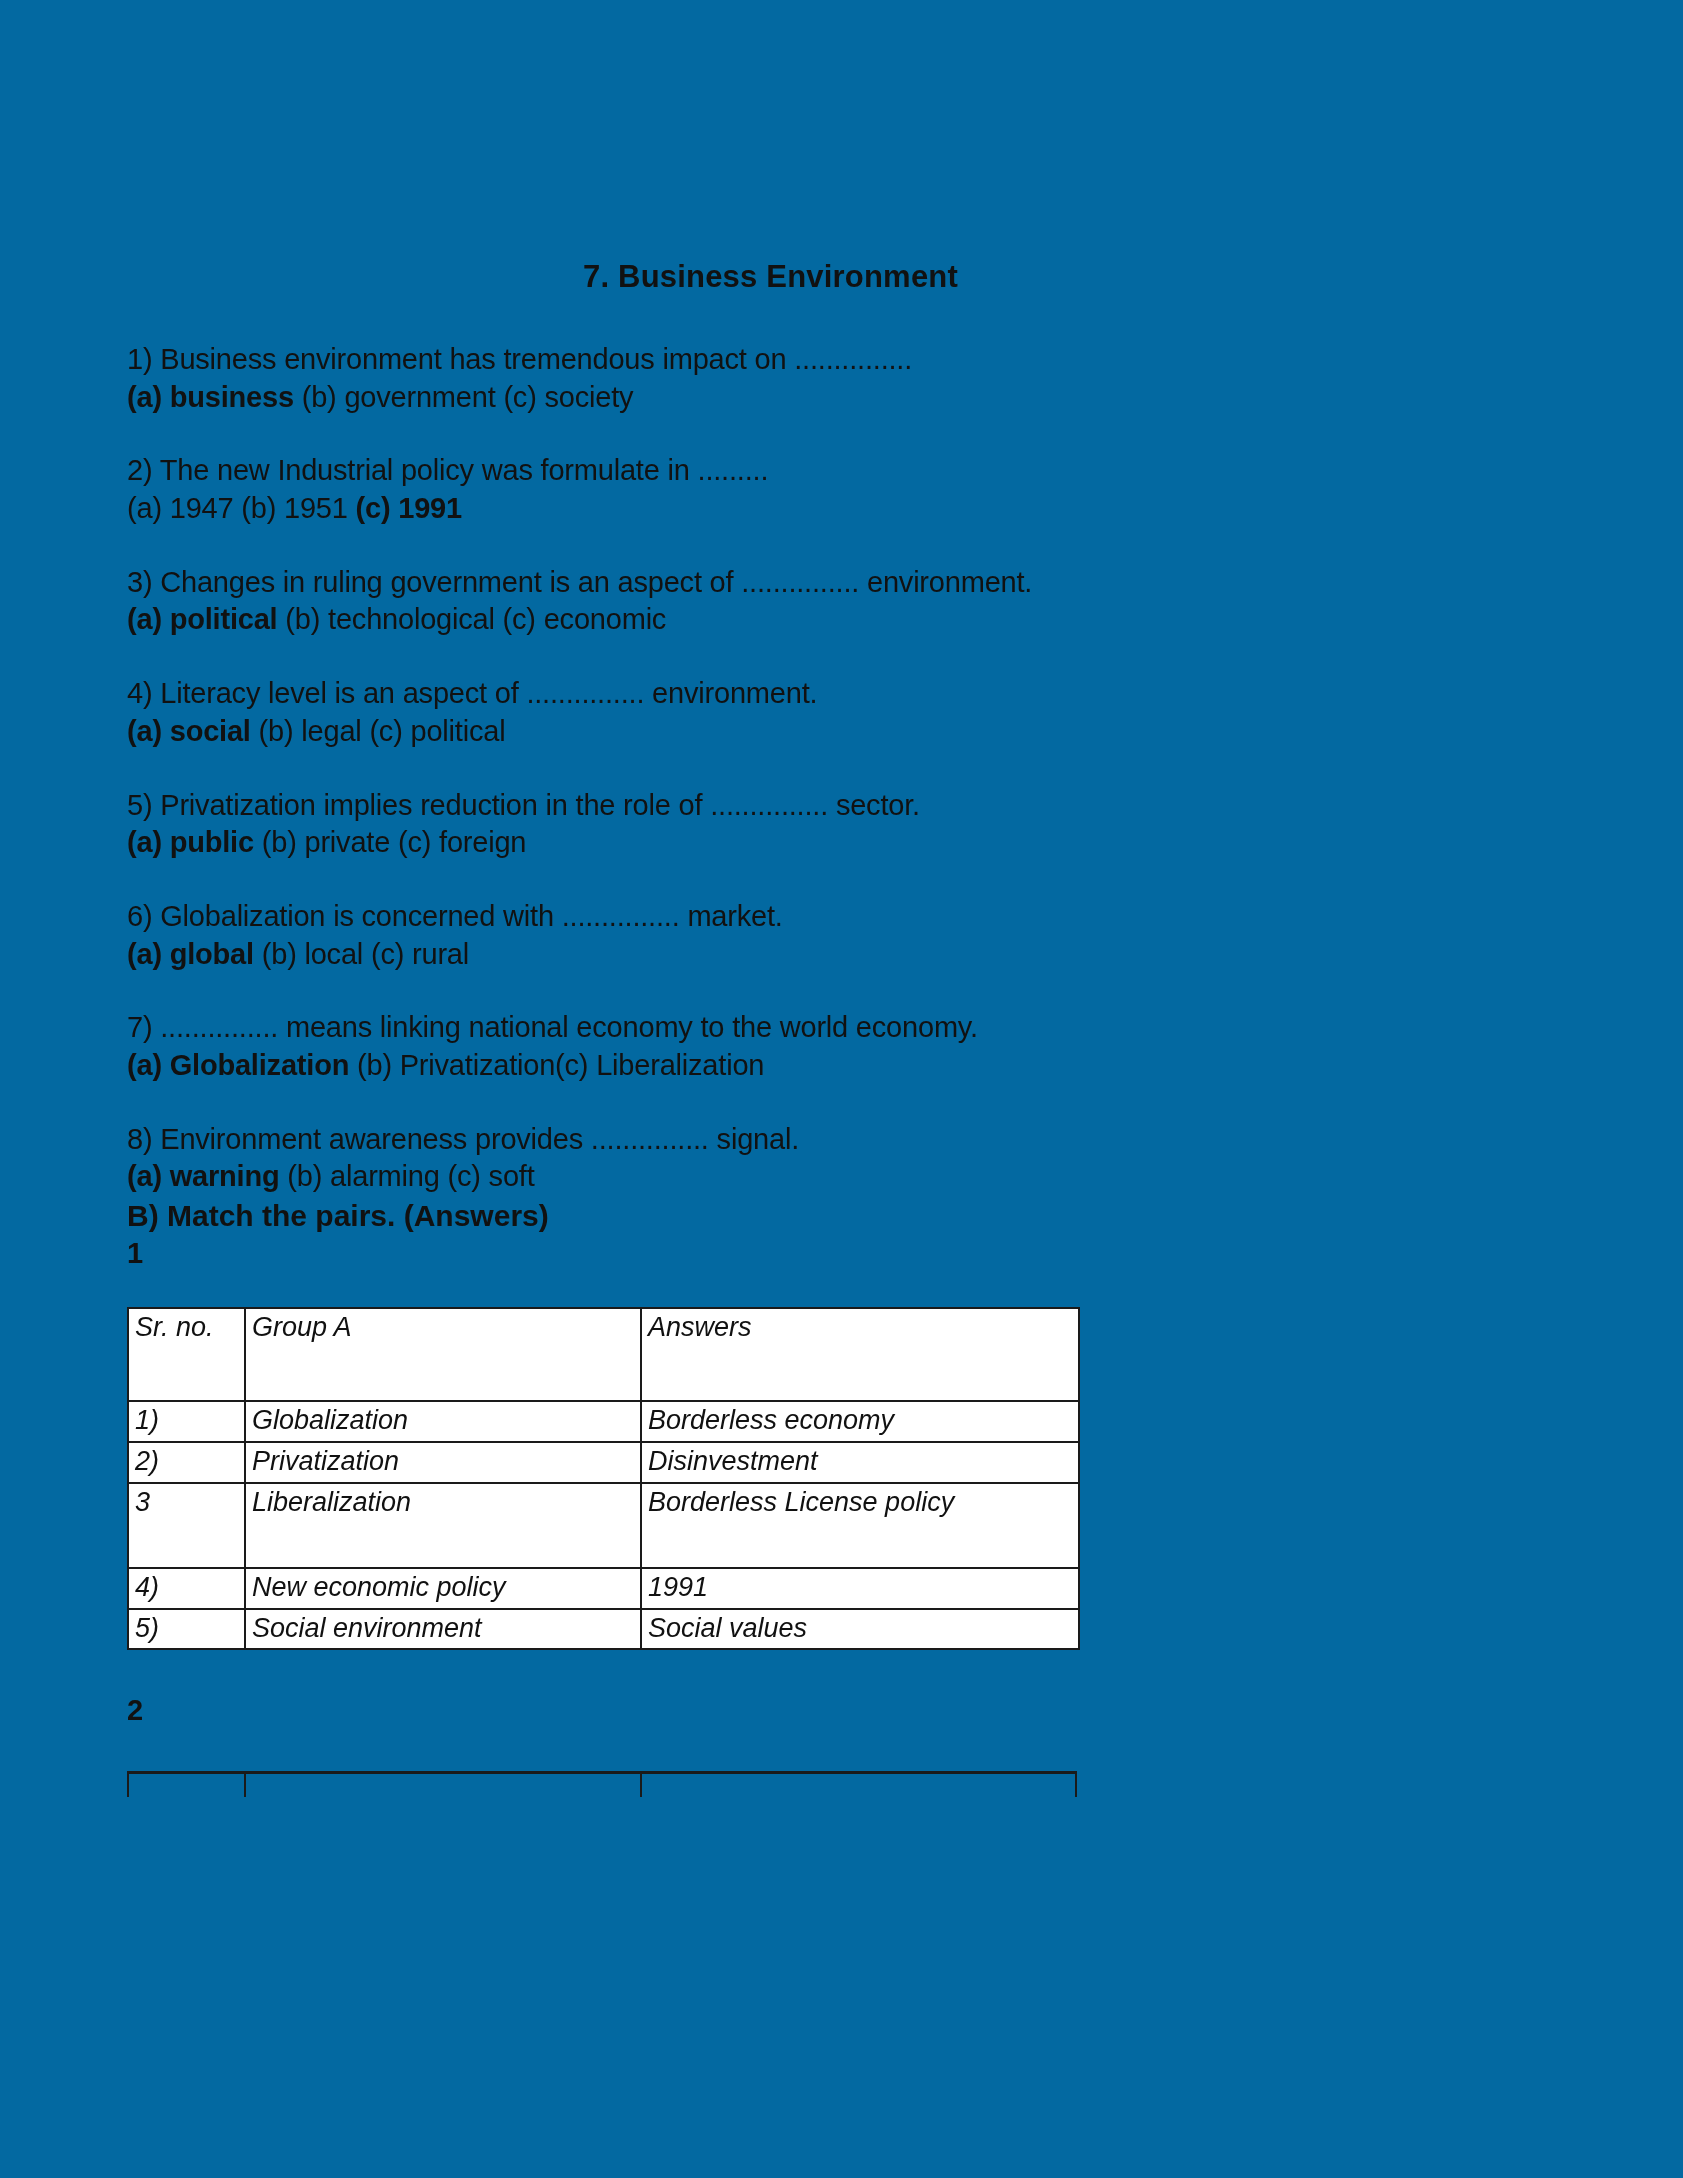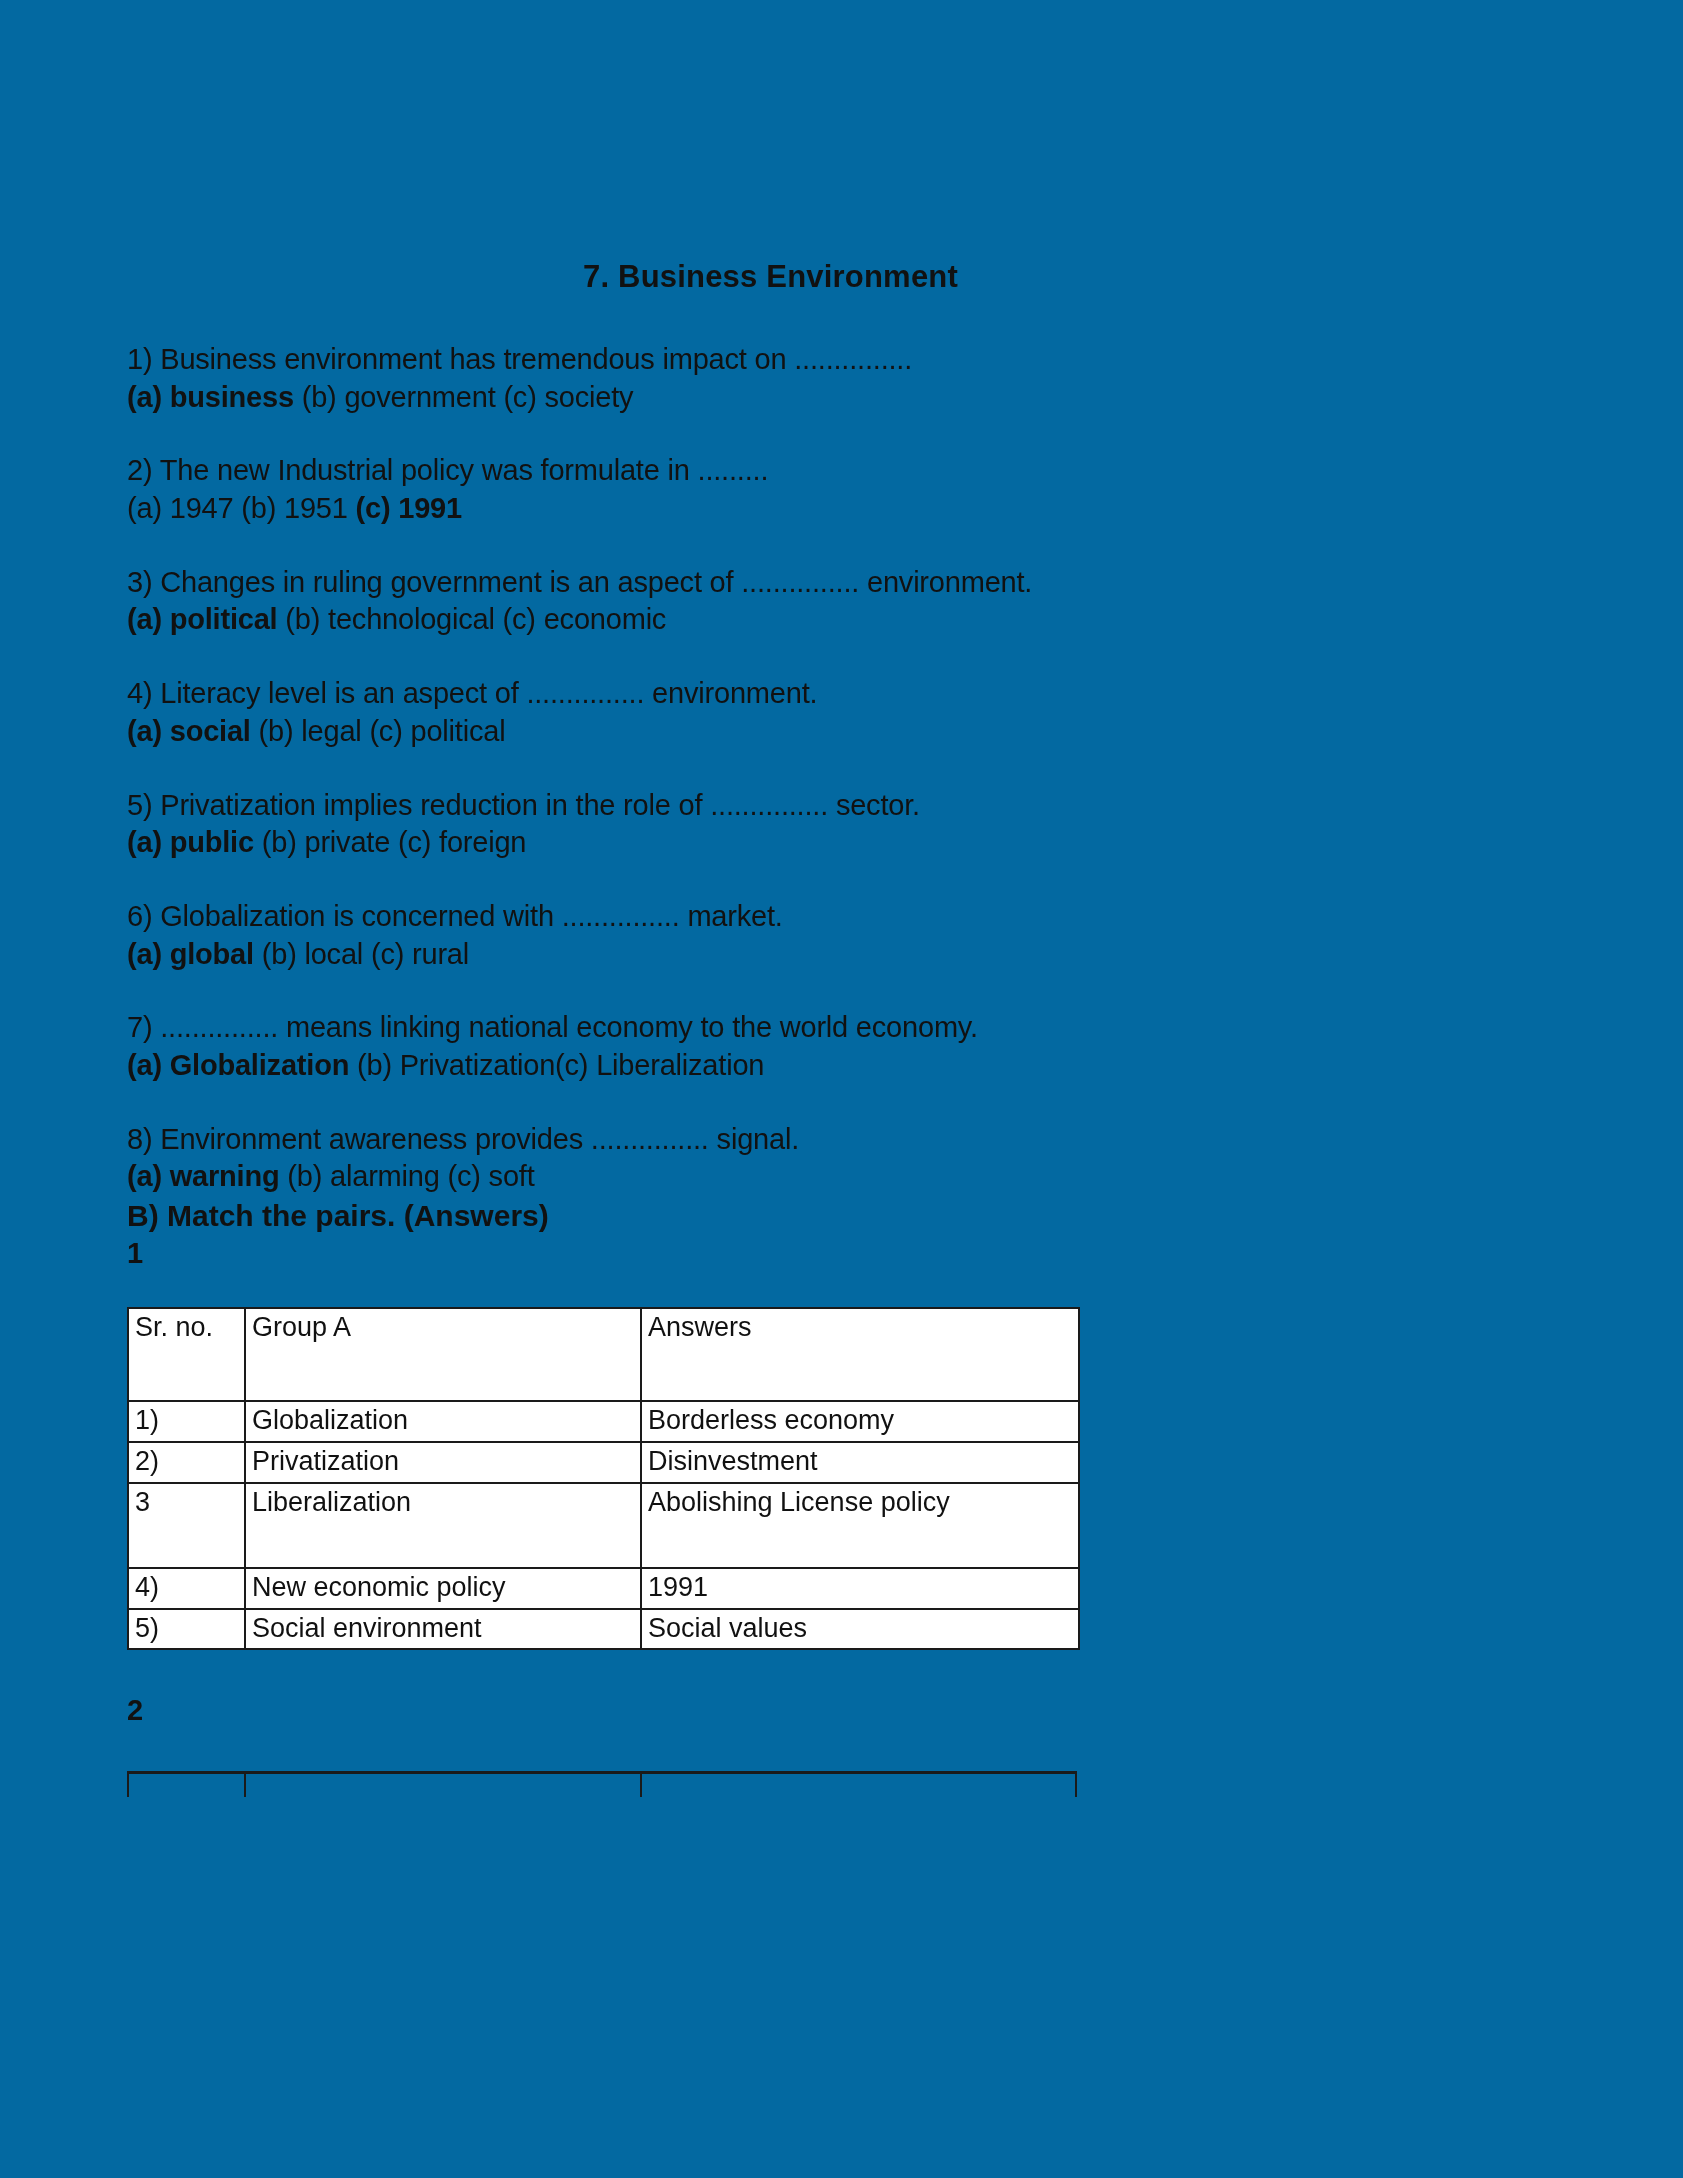--- a/index.html
+++ b/index.html
@@ -89,20 +89,21 @@
     background: #fff;
   }
   .pairs-table td,
   .pairs-table th {
     border: 2px solid #1a1a1a;
     padding: 2px 22px 4px 6px;
     font-size: 27px;
     font-weight: normal;
     vertical-align: top;
     line-height: 1.22;
+    font-style: italic;
   }
   .pairs-table .col-sr   { width: 117px; }
   .pairs-table .col-a    { width: 396px; }
   .pairs-table .col-ans  { width: 438px; }
 
   .hdr-sr {
     vertical-align: bottom;
     text-align: left;
     height: 85px;
     padding-bottom: 6px;
@@ -217,21 +218,21 @@
           <td class="ans-cell">Borderless economy</td>
         </tr>
         <tr>
           <td>2)</td>
           <td>Privatization</td>
           <td class="ans-cell">Disinvestment</td>
         </tr>
         <tr class="row-tall">
           <td>3</td>
           <td>Liberalization</td>
-          <td class="ans-cell">Abolishing License policy</td>
+          <td class="ans-cell">Borderless License policy</td>
         </tr>
         <tr>
           <td>4)</td>
           <td>New economic policy</td>
           <td class="ans-cell">1991</td>
         </tr>
         <tr>
           <td>5)</td>
           <td>Social environment</td>
           <td class="ans-cell">Social values</td>

